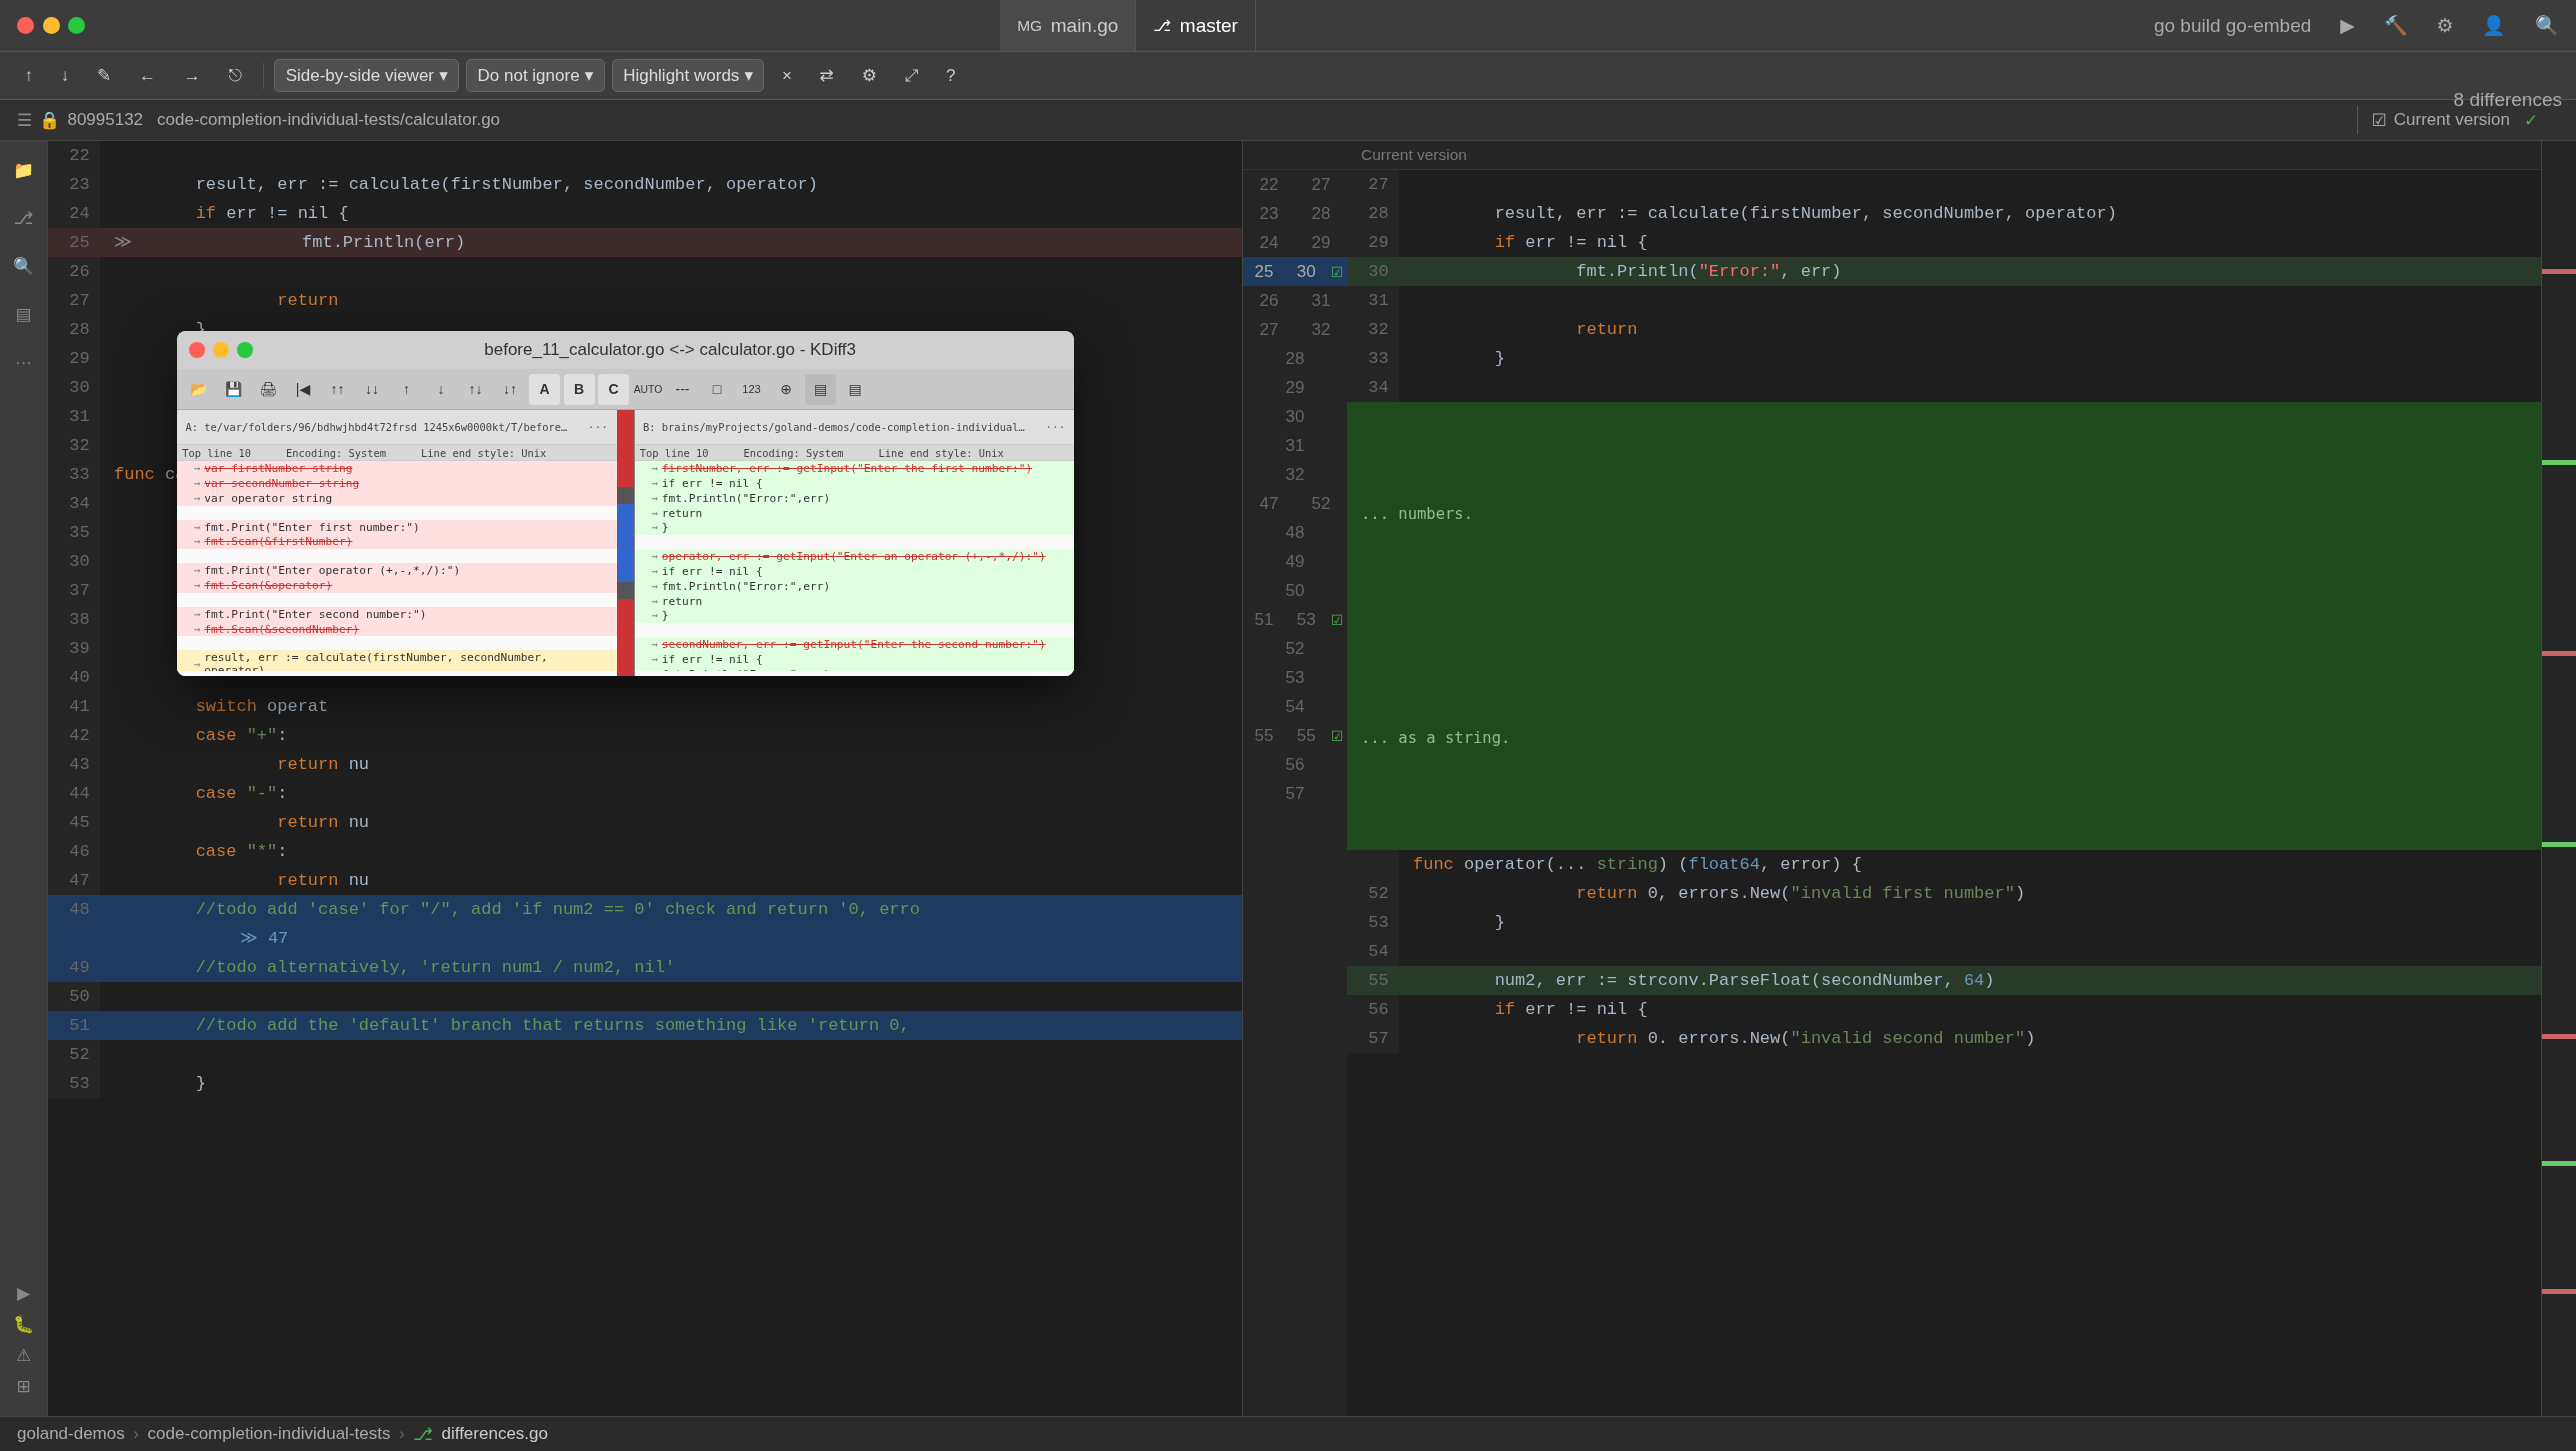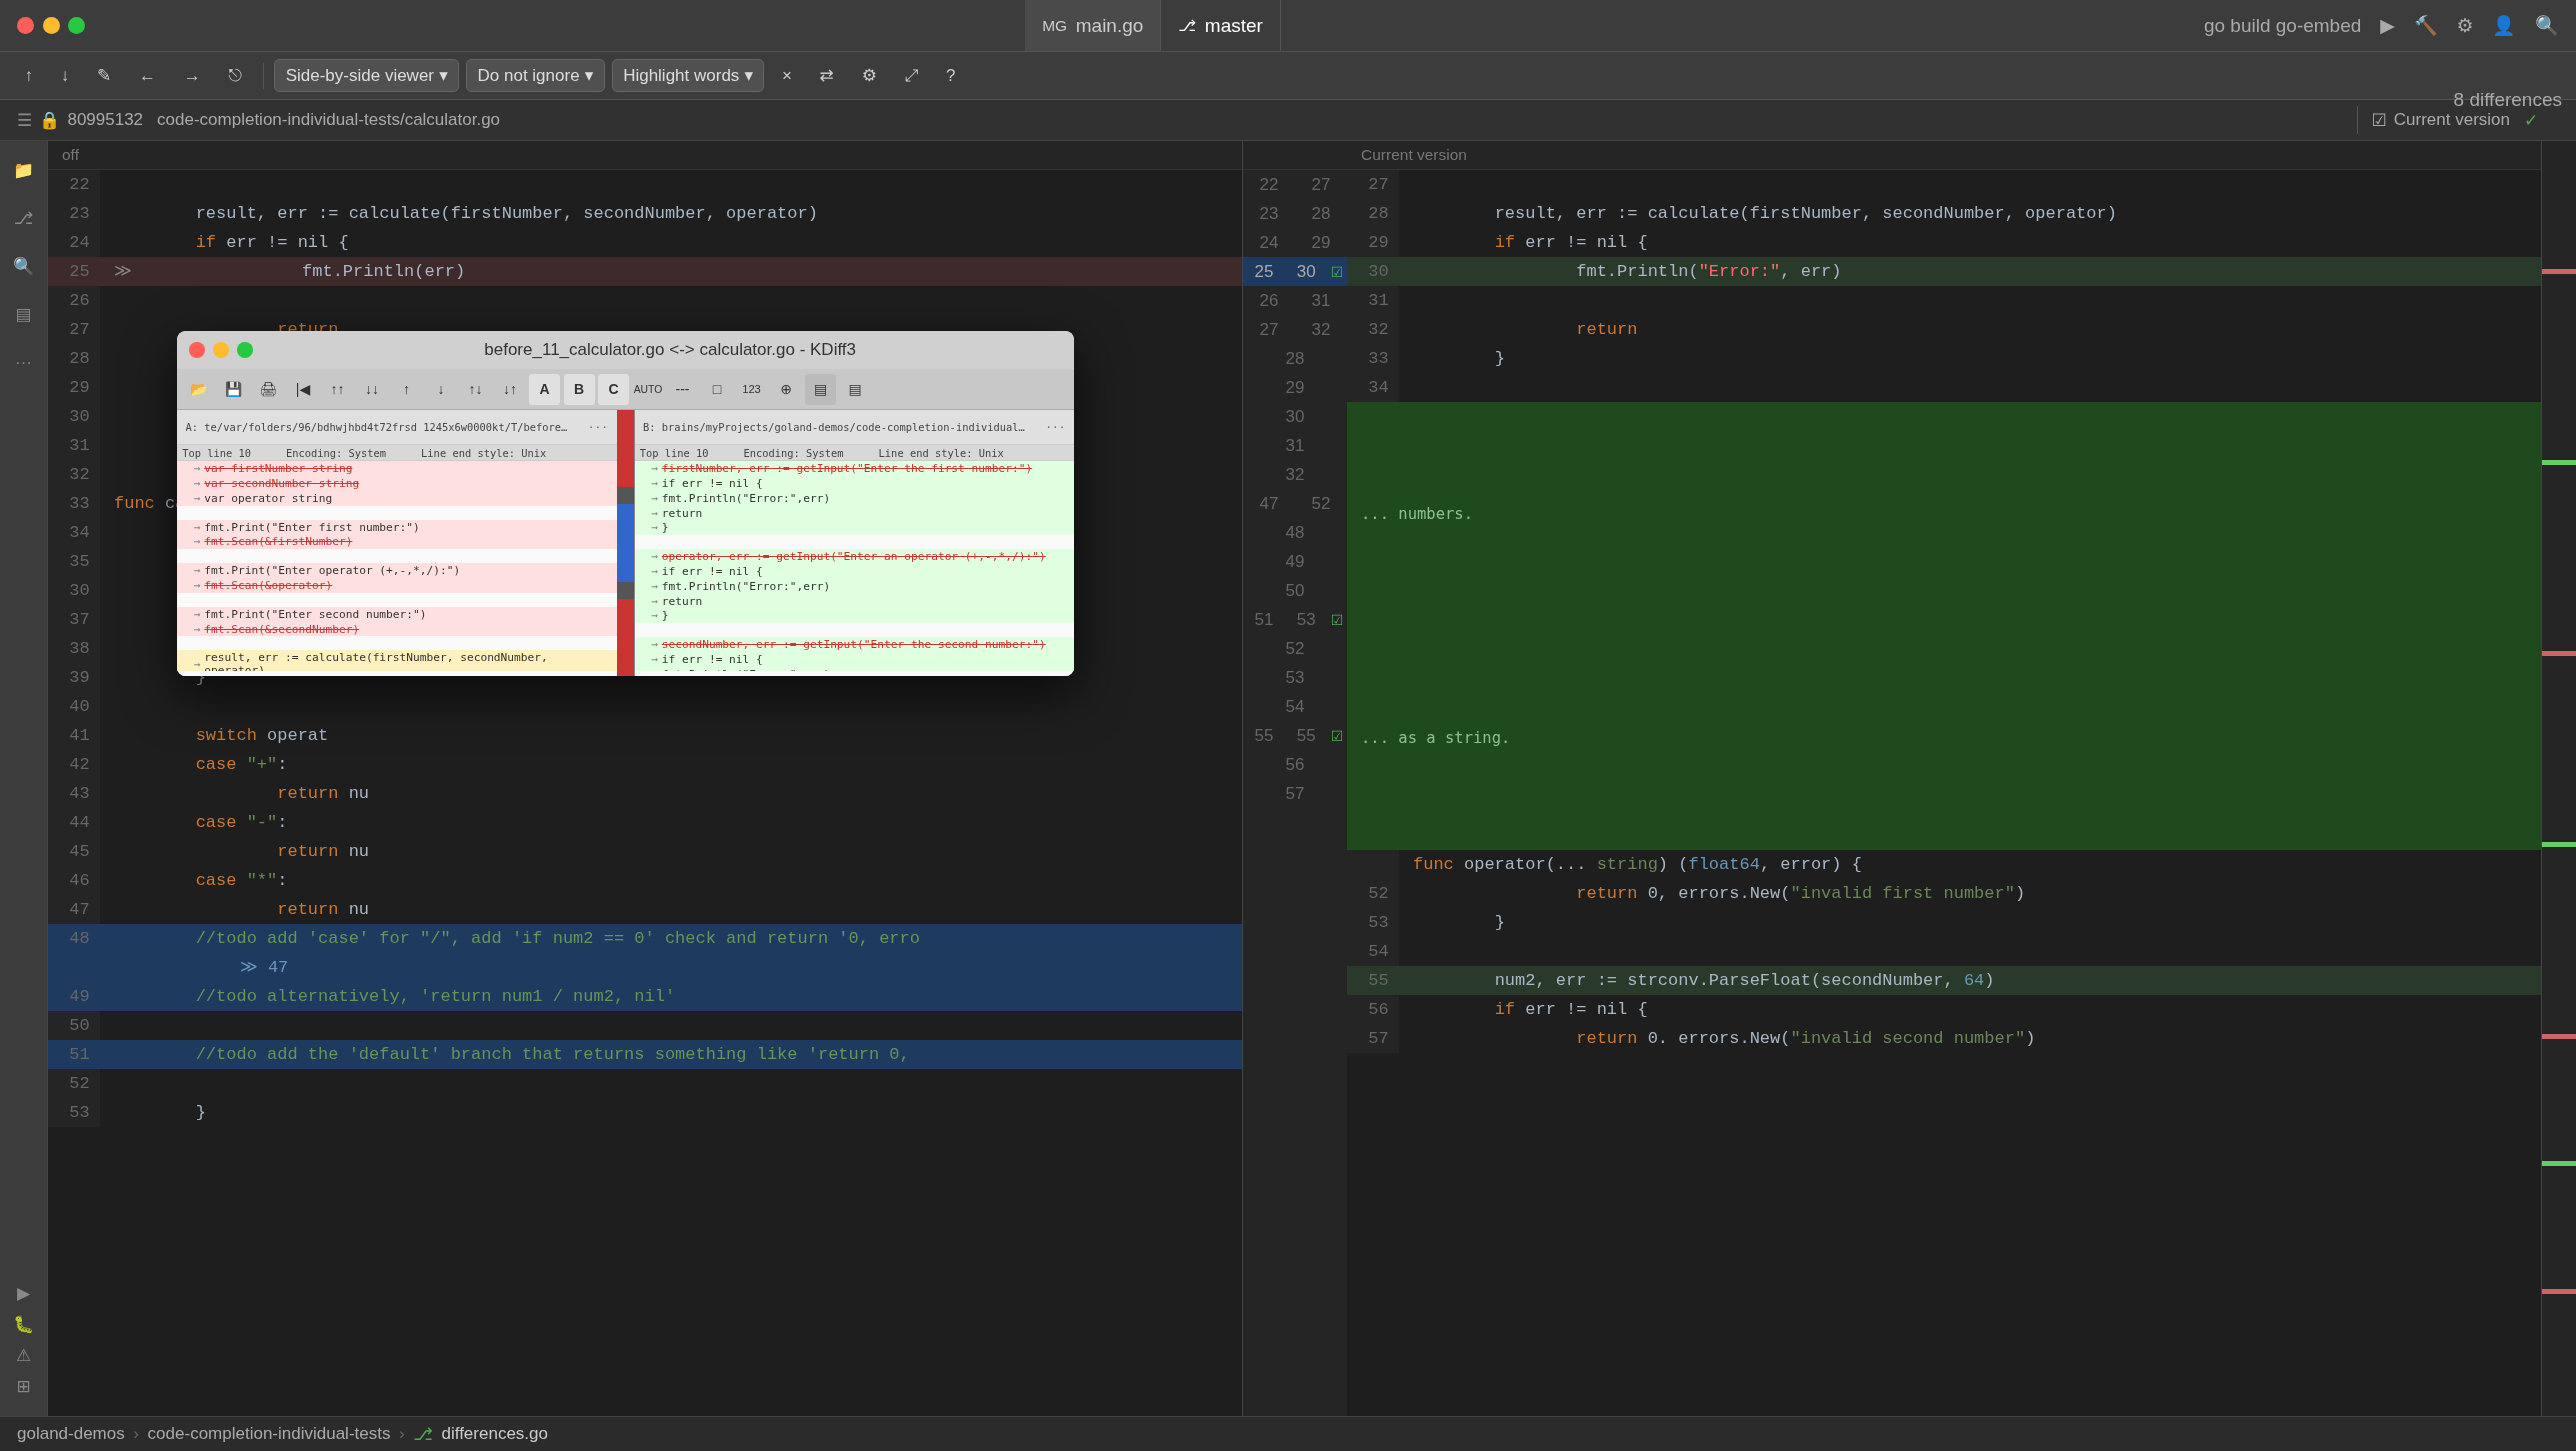--- a/index.html
+++ b/index.html
@@ -52,21 +52,21 @@
       border-right: 0.9px solid #555;
       font-size: 19px;
       color: #ccc;
       gap: 8.6px;
     }
     .tab.active { background: #3c3c3c; color: #fff; }
     .tab-icon { font-size: 15.5px; }
     .titlebar-right {
       display: flex;
       align-items: center;
-      gap: 19px;
+      gap: 29px;
       margin-left: auto;
       text-align: center;
     }
     .titlebar-action {
       font-size: 19px;
       color: #aaa;
       cursor: pointer;
     }
 
     
@@ -423,23 +423,20 @@
       <div class="side-icon">🐛</div>
       <div class="side-icon">⚠</div>
       <div class="side-icon">⊞</div>
     </div>
   </div>
 
   <div class="diff-area">
     <div class="code-panels">
 
       <div class="code-panel left" style="flex:1; overflow:auto;">
-        <div style="height:29px; background:#252525; display:flex; align-items:center; padding:0 14px; font-size:15.5px; color:#777; border-bottom:0.9px solid #333;">
-          <span>off</span>
-        </div>
 
         <div class="code-line">
           <div class="line-num">22</div>
           <div class="line-content"> </div>
         </div>
         <div class="code-line">
           <div class="line-num">23</div>
           <div class="line-content"><span class="plain">	result, err := calculate(firstNumber, secondNumber, operator)</span></div>
         </div>
         <div class="code-line">

